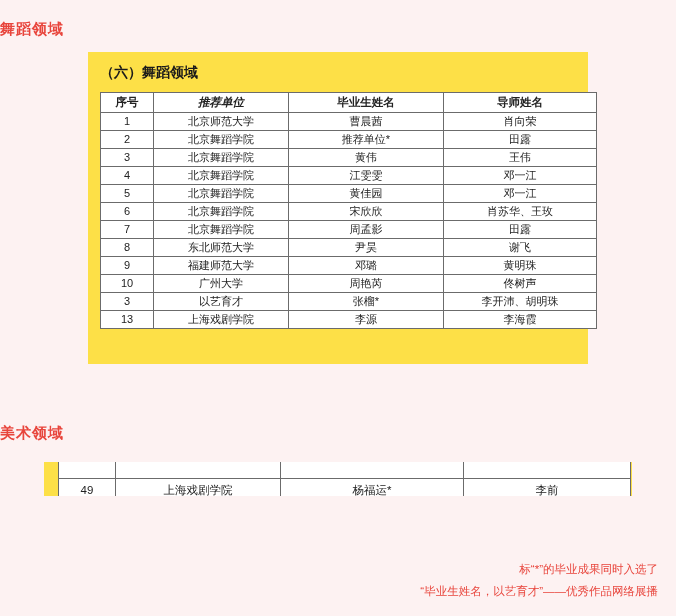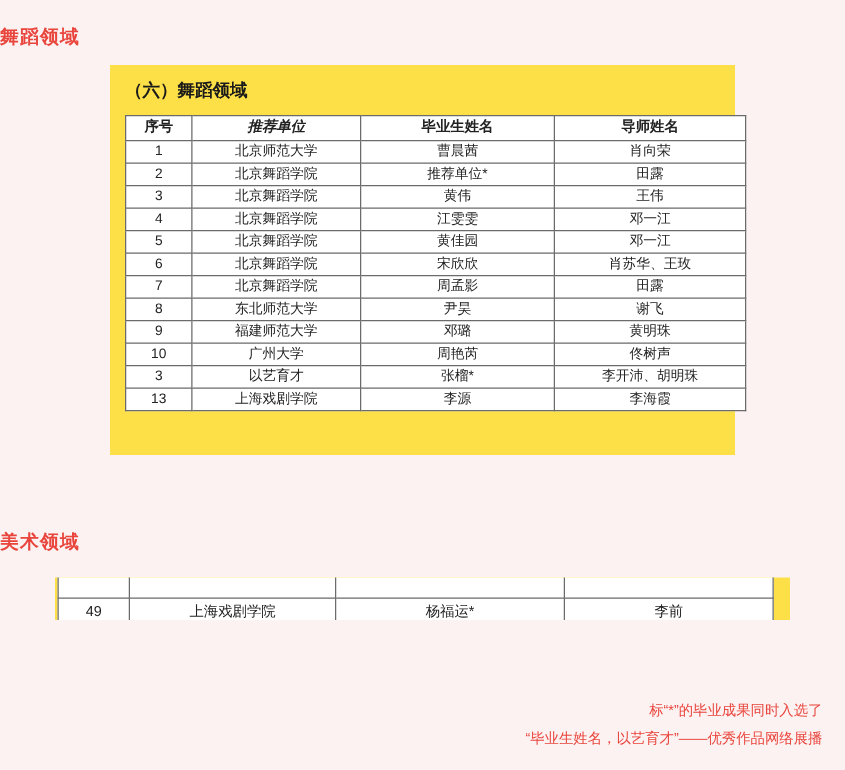--- a/index.html
+++ b/index.html
@@ -84,21 +84,21 @@
 
   #art-panel {
     top: 462px;
     left: 44px;
     width: 588px;
     height: 34px;
     overflow: hidden;
   }
   #art-table {
     width: 552px;
-    margin: 0 2px;
+    margin: 0 14px;
     position: relative;
     top: -8px;
   }
   #art-table td {
     height: 23px;
     line-height: 21px;
     font-size: 11.5px;
   }
   .art-col-no { width: 52px; }
   .art-col-unit { width: 160px; }

